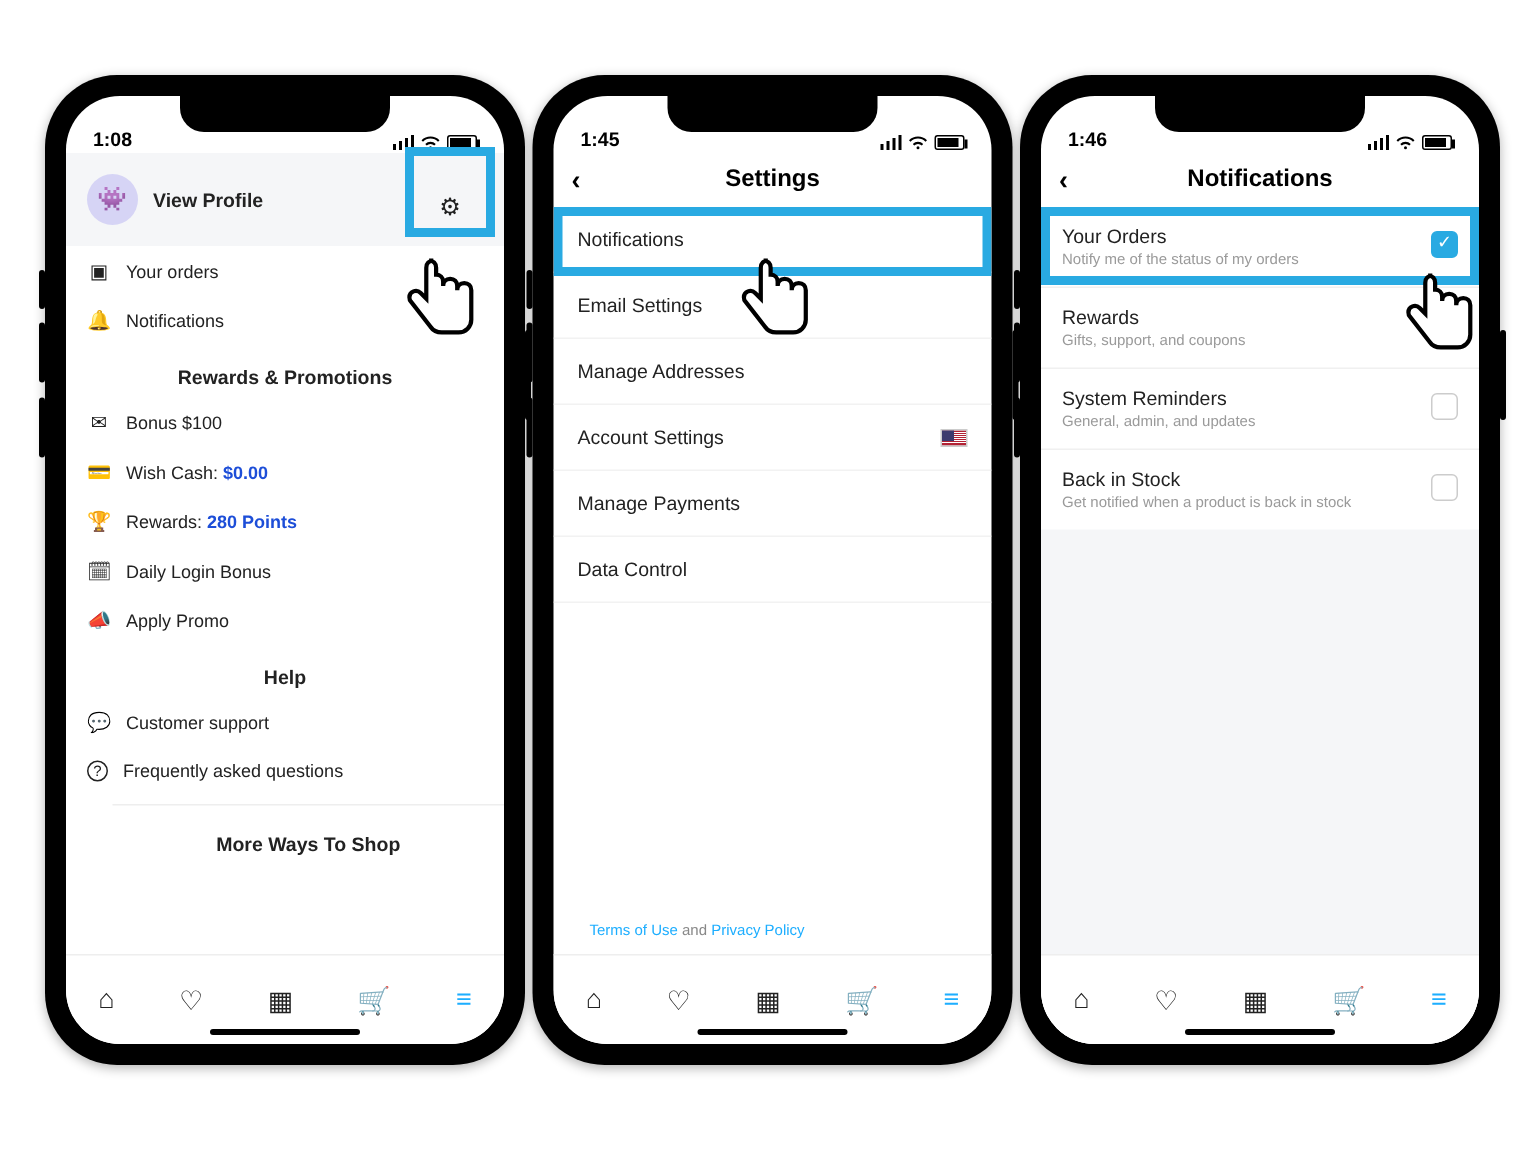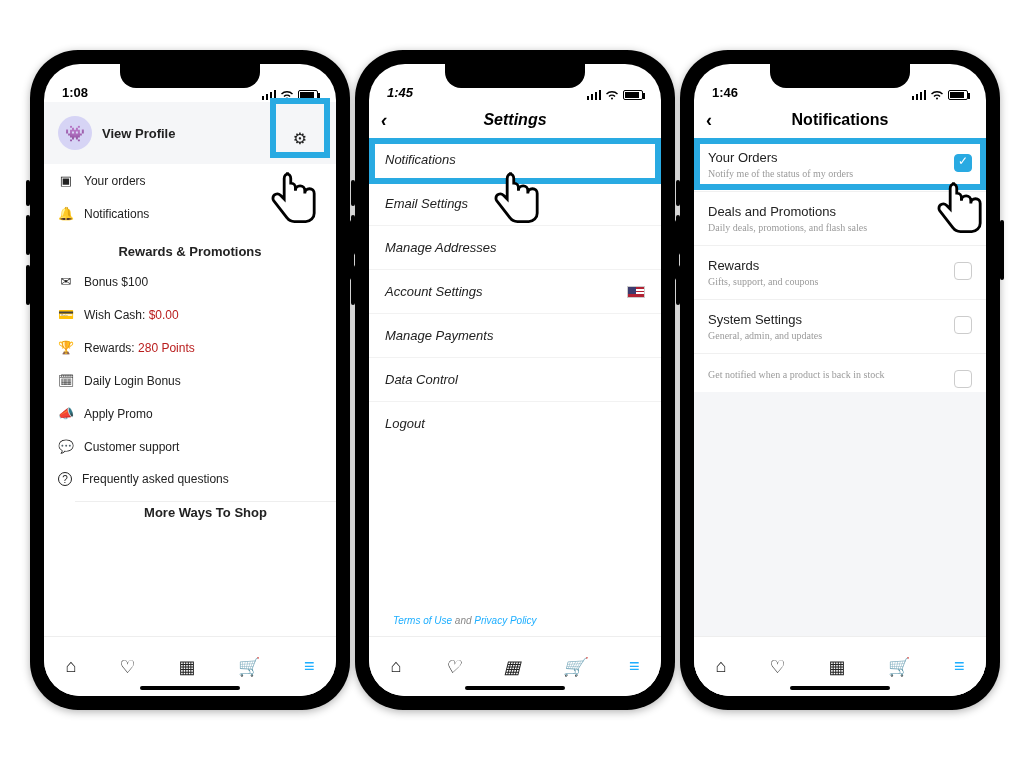--- a/index.html
+++ b/index.html
@@ -10,21 +10,21 @@
   .phone {
     position: absolute;
     width: 320px; height: 660px;
     top: 50px;
     background: #000;
     border-radius: 48px;
     padding: 14px;
     box-shadow: 0 2px 8px rgba(0,0,0,.3);
   }
   .phone1 { left: 30px; }
-  .phone2 { left: 355px; font-style: italic; }
+  .phone2 { left: 355px; }
   .phone3 { left: 680px; }
 
   .screen {
     position: relative;
     width: 100%; height: 100%;
     background: #fff;
     border-radius: 36px;
     overflow: hidden;
   }
   .notch {
@@ -70,38 +70,38 @@
   .hilite-sq {
     position: absolute; border: 6px solid #29aae2; z-index: 5;
   }
 
   .list { background: #fff; }
   .li {
     display: flex; align-items: center; gap: 10px; padding: 9px 14px;
     font-size: 12px; color: #222;
   }
   .li .ic { width: 16px; text-align: center; color: #222; font-size: 13px; }
-  .link-blue { color: #b91c1c; font-weight: 400; }
+  .link-blue { color: #1d4ed8; font-weight: 700; }
   .sect-head { font-weight: 700; padding: 14px 14px 6px; font-size: 13px; text-align: center; }
-  .more-sect { padding-top: 3px; border-top: 1px solid #eee; margin-top: 6px; margin-left: 31px; }
+  .more-sect { padding-top: 18px; border-top: 1px solid #eee; margin-top: 6px; margin-left: 31px; }
 
   
   .s-row {
     padding: 14px 16px; font-size: 13px; border-bottom: 1px solid #f2f2f2;
     display: flex; justify-content: space-between; align-items: center;
   }
   .s-flag { width: 18px; height: 12px; background: linear-gradient(#b22234 0 7%, #fff 7% 14%, #b22234 14% 21%, #fff 21% 28%, #b22234 28% 35%, #fff 35% 42%, #b22234 42% 49%, #fff 49% 56%, #b22234 56% 63%, #fff 63% 70%, #b22234 70% 77%, #fff 77% 84%, #b22234 84%); position: relative; border: 0.5px solid #ccc;}
   .s-flag::before { content:""; position:absolute; left:0;top:0;width:8px;height:7px;background:#3c3b6e; }
   .terms { position: absolute; bottom: 70px; left: 24px; font-size: 10px; color: #888; }
   .terms a { color: #1daeff; text-decoration: none; }
 
   
   .n-row { padding: 12px 14px; border-bottom: 1px solid #f0f0f0; position: relative; background: #fff;}
   .n-row .title { font-size: 13px; font-weight: 500; }
-  .n-row .sub { font-size: 10px; color: #9a9a9a; margin-top: 3px; font-family: Liberation Serif, serif; }
+  .n-row .sub { font-size: 10px; color: #9a9a9a; margin-top: 3px; }
   .chk { position: absolute; right: 14px; top: 16px; width: 18px; height: 18px; border: 1px solid #ccc; border-radius: 4px; }
   .chk.on { background: #29aae2; border-color: #29aae2; }
   .chk.on::after { content: "✓"; color: #fff; font-size: 12px; position: absolute; left: 3px; top: -1px; }
   .p3-body { background: #f5f6f8; height: 100%; }
 
   
   .tabbar {
     position: absolute; bottom: 0; left: 0; right: 0;
     height: 60px; background: #fff; border-top: 1px solid #eee;
     display: flex; justify-content: space-around; align-items: center;
@@ -193,20 +193,21 @@
         <div class="li">
           <span class="ic">🗓</span>
           <span>Daily Login Bonus</span>
         </div>
         <div class="li">
           <span class="ic">📣</span>
           <span>Apply Promo</span>
         </div>
       </div>
 
+      <div class="sect-head">Help</div>
       <div class="list">
         <div class="li">
           <span class="ic">💬</span>
           <span>Customer support</span>
         </div>
         <div class="li">
           <span class="ic" style="border:1px solid #222;border-radius:50%;width:14px;height:14px;line-height:14px;font-size:10px;">?</span>
           <span>Frequently asked questions</span>
         </div>
       </div>
@@ -273,23 +274,20 @@
       <div class="s-row">
         <span>Account Settings</span>
         <span class="s-flag"></span>
       </div>
       <div class="s-row">
             <span>Manage Payments</span>
           </div>
       <div class="s-row">
             <span>Data Control</span>
           </div>
-      <div class="s-row" style="border-bottom:none;">
-            <span>Logout</span>
-          </div>
     </div>
 
     <div class="terms">
       <a>Terms of Use</a><span> and </span><a>Privacy Policy</a>
     </div>
 
     <div class="tabbar">
       <span>⌂</span>
       <span>♡</span>
       <span>▦</span>
@@ -336,35 +334,31 @@
 
     <div class="content p3-body" style="position:relative;">
       <div class="hilite-sq" style="left:0; right:0; top:0; height:52px; width:auto;"></div>
 
       <div class="n-row">
         <div class="title">Your Orders</div>
         <div class="sub">Notify me of the status of my orders</div>
         <div class="chk on"></div>
       </div>
       <div class="n-row">
-        <div class="title">Deals and Promotions</div>
-        <div class="sub">Daily deals, promotions, and flash sales</div>
-        <div class="chk"></div>
-      </div>
-      <div class="n-row">
         <div class="title">Rewards</div>
         <div class="sub">Gifts, support, and coupons</div>
         <div class="chk"></div>
       </div>
       <div class="n-row">
-        <div class="title">System Settings</div>
+        <div class="title">System Reminders</div>
         <div class="sub">General, admin, and updates</div>
         <div class="chk"></div>
       </div>
       <div class="n-row" style="border-bottom:none;">
+        <div class="title">Back in Stock</div>
         <div class="sub">Get notified when a product is back in stock</div>
         <div class="chk"></div>
       </div>
     </div>
 
     <div class="tabbar">
       <span>⌂</span>
       <span>♡</span>
       <span>▦</span>
       <span>🛒</span>

